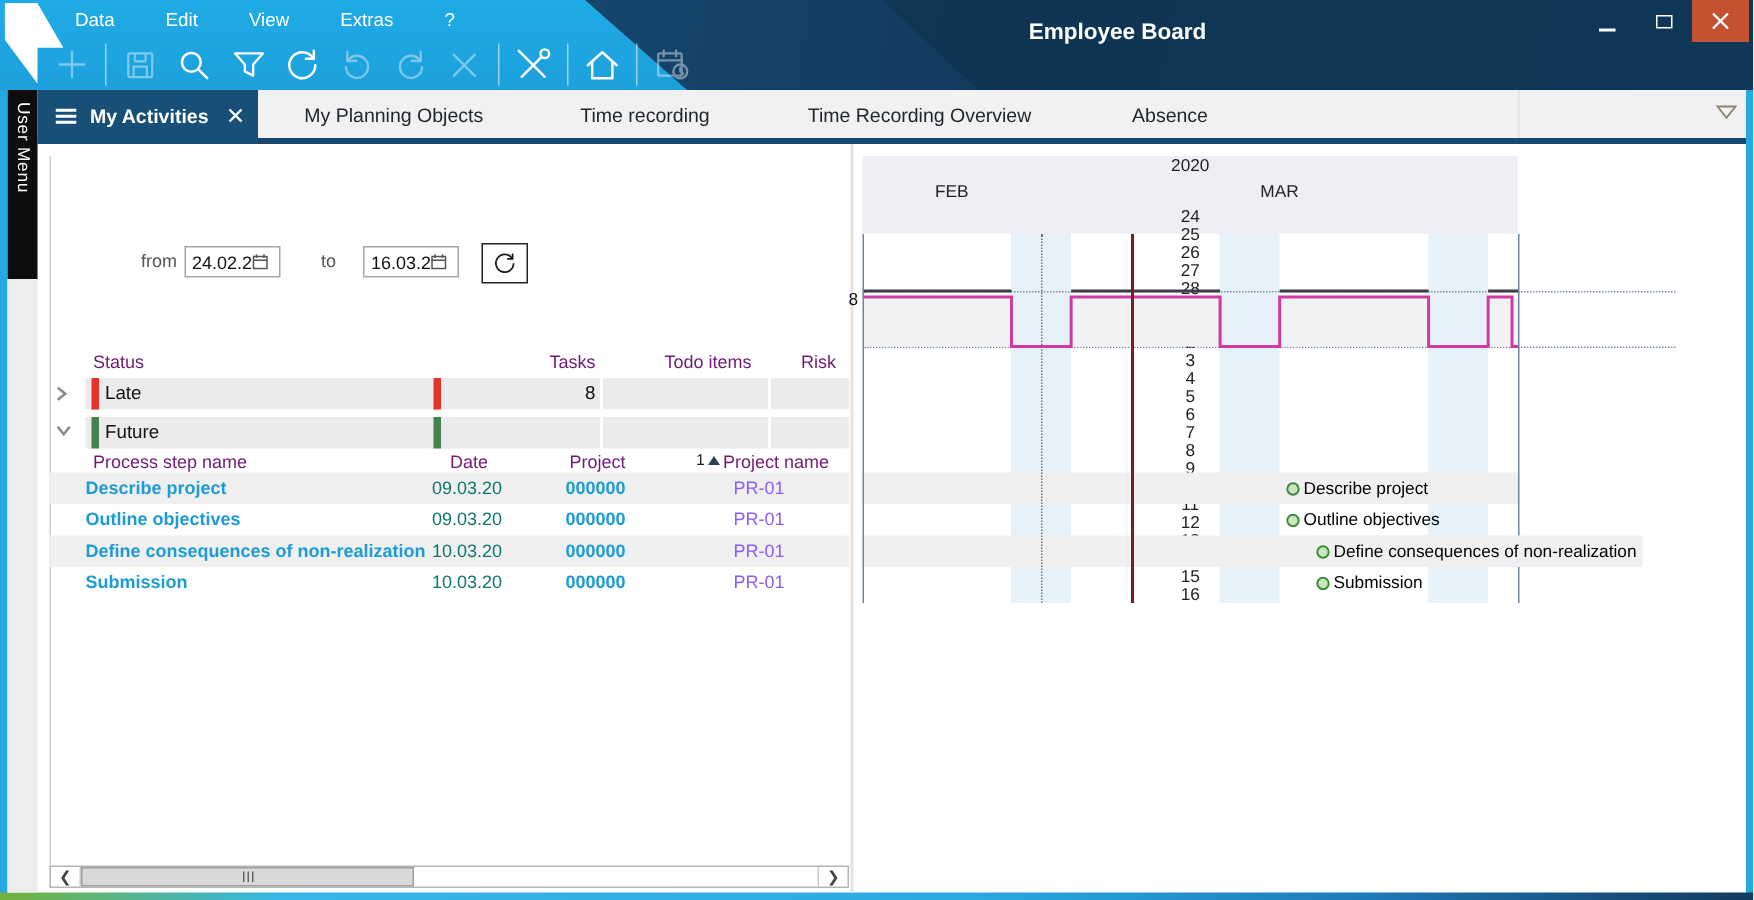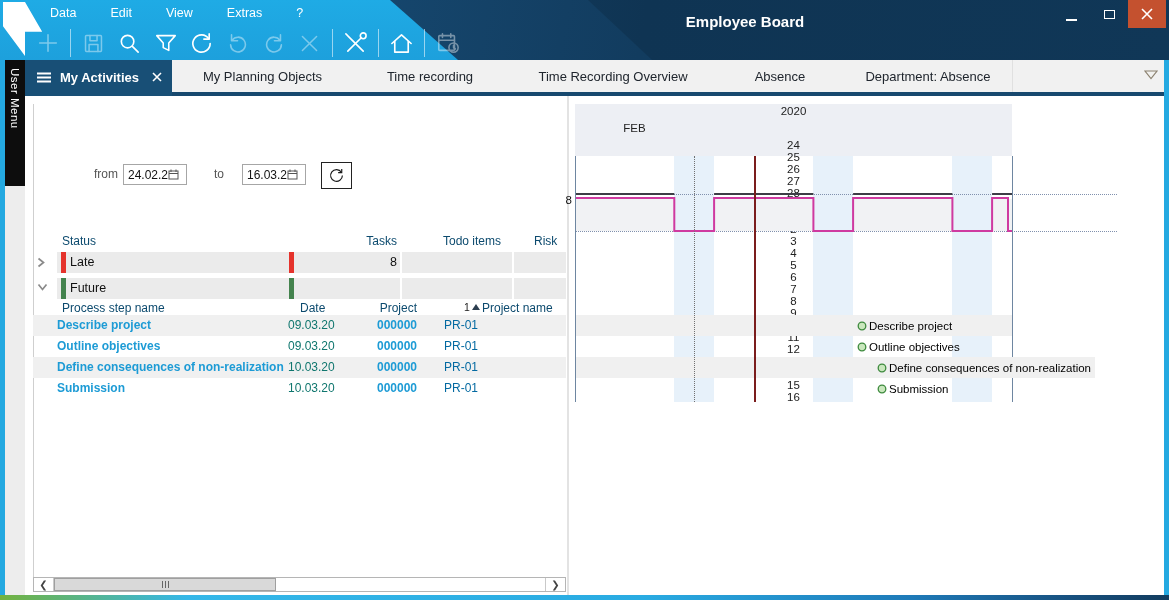--- a/index.html
+++ b/index.html
@@ -60,34 +60,34 @@
   
   .panelborder { position:absolute; left:33px; top:104px; width:1px; height:488px; background:#cfcfcf; }
   .lab { color:#555; font-size:12px; }
   .dinput { position:absolute; height:21px; width:64px; border:1px solid #a6a6a6; background:#fff;
     display:flex; align-items:center; }
   .dinput input { border:0; outline:0; width:44px; font-size:12px; color:#111; padding-left:4px;
     font-family:"Liberation Sans",sans-serif; background:transparent; }
   .refbtn { position:absolute; left:321px; top:162px; width:31px; height:27px; background:#fff;
     border:1.6px solid #222; display:flex; align-items:center; justify-content:center; }
 
-  .hcell { position:absolute; font-size:12px; color:#0c4a6e; height:16px; line-height:16px; white-space:nowrap; overflow:hidden; }
+  .hcell { position:absolute; font-size:12px; color:#701a75; height:16px; line-height:16px; white-space:nowrap; overflow:hidden; }
   .grow { position:absolute; left:33px; width:533px; height:21px; }
   .grow .bg { position:absolute; left:24px; right:0; top:0; bottom:0; background:#ebebeb; }
   .cbar { position:absolute; top:0; width:5px; height:21px; }
   .gsep { position:absolute; top:0; width:2px; height:21px; background:#fff; }
   .glabel { position:absolute; left:37px; top:0; font-size:12.5px; color:#111; line-height:21px; }
   .gtasks { position:absolute; left:297px; width:67px; top:0; font-size:12.5px; color:#111; line-height:21px; text-align:right; }
   .chev { position:absolute; left:4px; top:5px; }
   .drow { position:absolute; left:33px; width:533px; height:21px; font-size:12px; line-height:21px; }
   .drow.alt { background:#f0f0f0; }
   .drow .nm { position:absolute; left:24px; color:#1d9bd5; font-weight:bold; white-space:nowrap; }
   .drow .dt { position:absolute; left:255px; color:#0f766e; }
   .drow .pj { position:absolute; left:344px; color:#1d9bd5; font-weight:bold; }
-  .drow .pn { position:absolute; left:411px; color:#0369a1; }
+  .drow .pn { position:absolute; left:456px; color:#8b5cf6; }
   .sortmark { position:absolute; left:464px; top:301px; display:flex; align-items:center; gap:2px; }
   .sortmark .n { font-size:10.5px; color:#222; }
   .sortmark .tri { width:0; height:0; border-left:4px solid transparent; border-right:4px solid transparent;
     border-bottom:6px solid #2c3e50; }
 
   
   .hscroll { position:absolute; left:33px; top:577px; width:533px; height:15px; background:#fff; border:1px solid #b5b5b5; }
   .sbtn { position:absolute; top:0; width:20px; height:13px; display:flex; align-items:center; justify-content:center;
     color:#444; font-size:10px; }
   .sthumb { position:absolute; left:20px; top:0px; width:222px; height:13px; background:#d9d9d9;
@@ -233,21 +233,20 @@
       </svg>
     <span class="lbl">My Activities</span>
     <svg width="10" height="10" viewBox="0 0 10 10" style="margin-left:13px;">
         <path d="M1 1 L9 9 M9 1 L1 9" stroke="#fff" stroke-width="1.6"></path>
       </svg>
   </div>
   <div class="tab" style="left:180px;width:165px;">My Planning Objects</div>
   <div class="tab" style="left:355px;width:150px;">Time recording</div>
   <div class="tab" style="left:520px;width:186px;">Time Recording Overview</div>
   <div class="tab" style="left:716px;width:128px;">Absence</div>
-  <div class="tab" style="left:848px;width:160px;">Department: Absence</div>
   <div class="tabextra"></div>
   <svg class="ddtri" width="14" height="10" viewBox="0 0 14 10">
       <path d="M1 1 H13 L7 8.5 Z" fill="#f1f1ef" stroke="#8c8270" stroke-width="1.2"></path>
     </svg>
 
   <div class="userstrip"></div>
   <div class="usertab">User Menu</div>
 
   <div class="panelborder"></div>
 
@@ -347,20 +346,21 @@
         <i></i>
       </div>
     <div class="sbtn" style="right:0;border-left:1px solid #c9c9c9;">❯</div>
   </div>
 
   <div class="splitter"></div>
 
   <div class="ghead"></div>
   <div class="gyear">2020</div>
   <div class="gmon" style="left:575px;width:119px;">FEB</div>
+  <div class="gmon" style="left:694px;width:318px;">MAR</div>
   <div class="gdays">
     <span>24</span>
       <span>25</span>
     <span>26</span>
       <span>27</span>
     <span>28</span>
       <span>29</span>
     <span>1</span>
       <span>2</span>
     <span>3</span>

